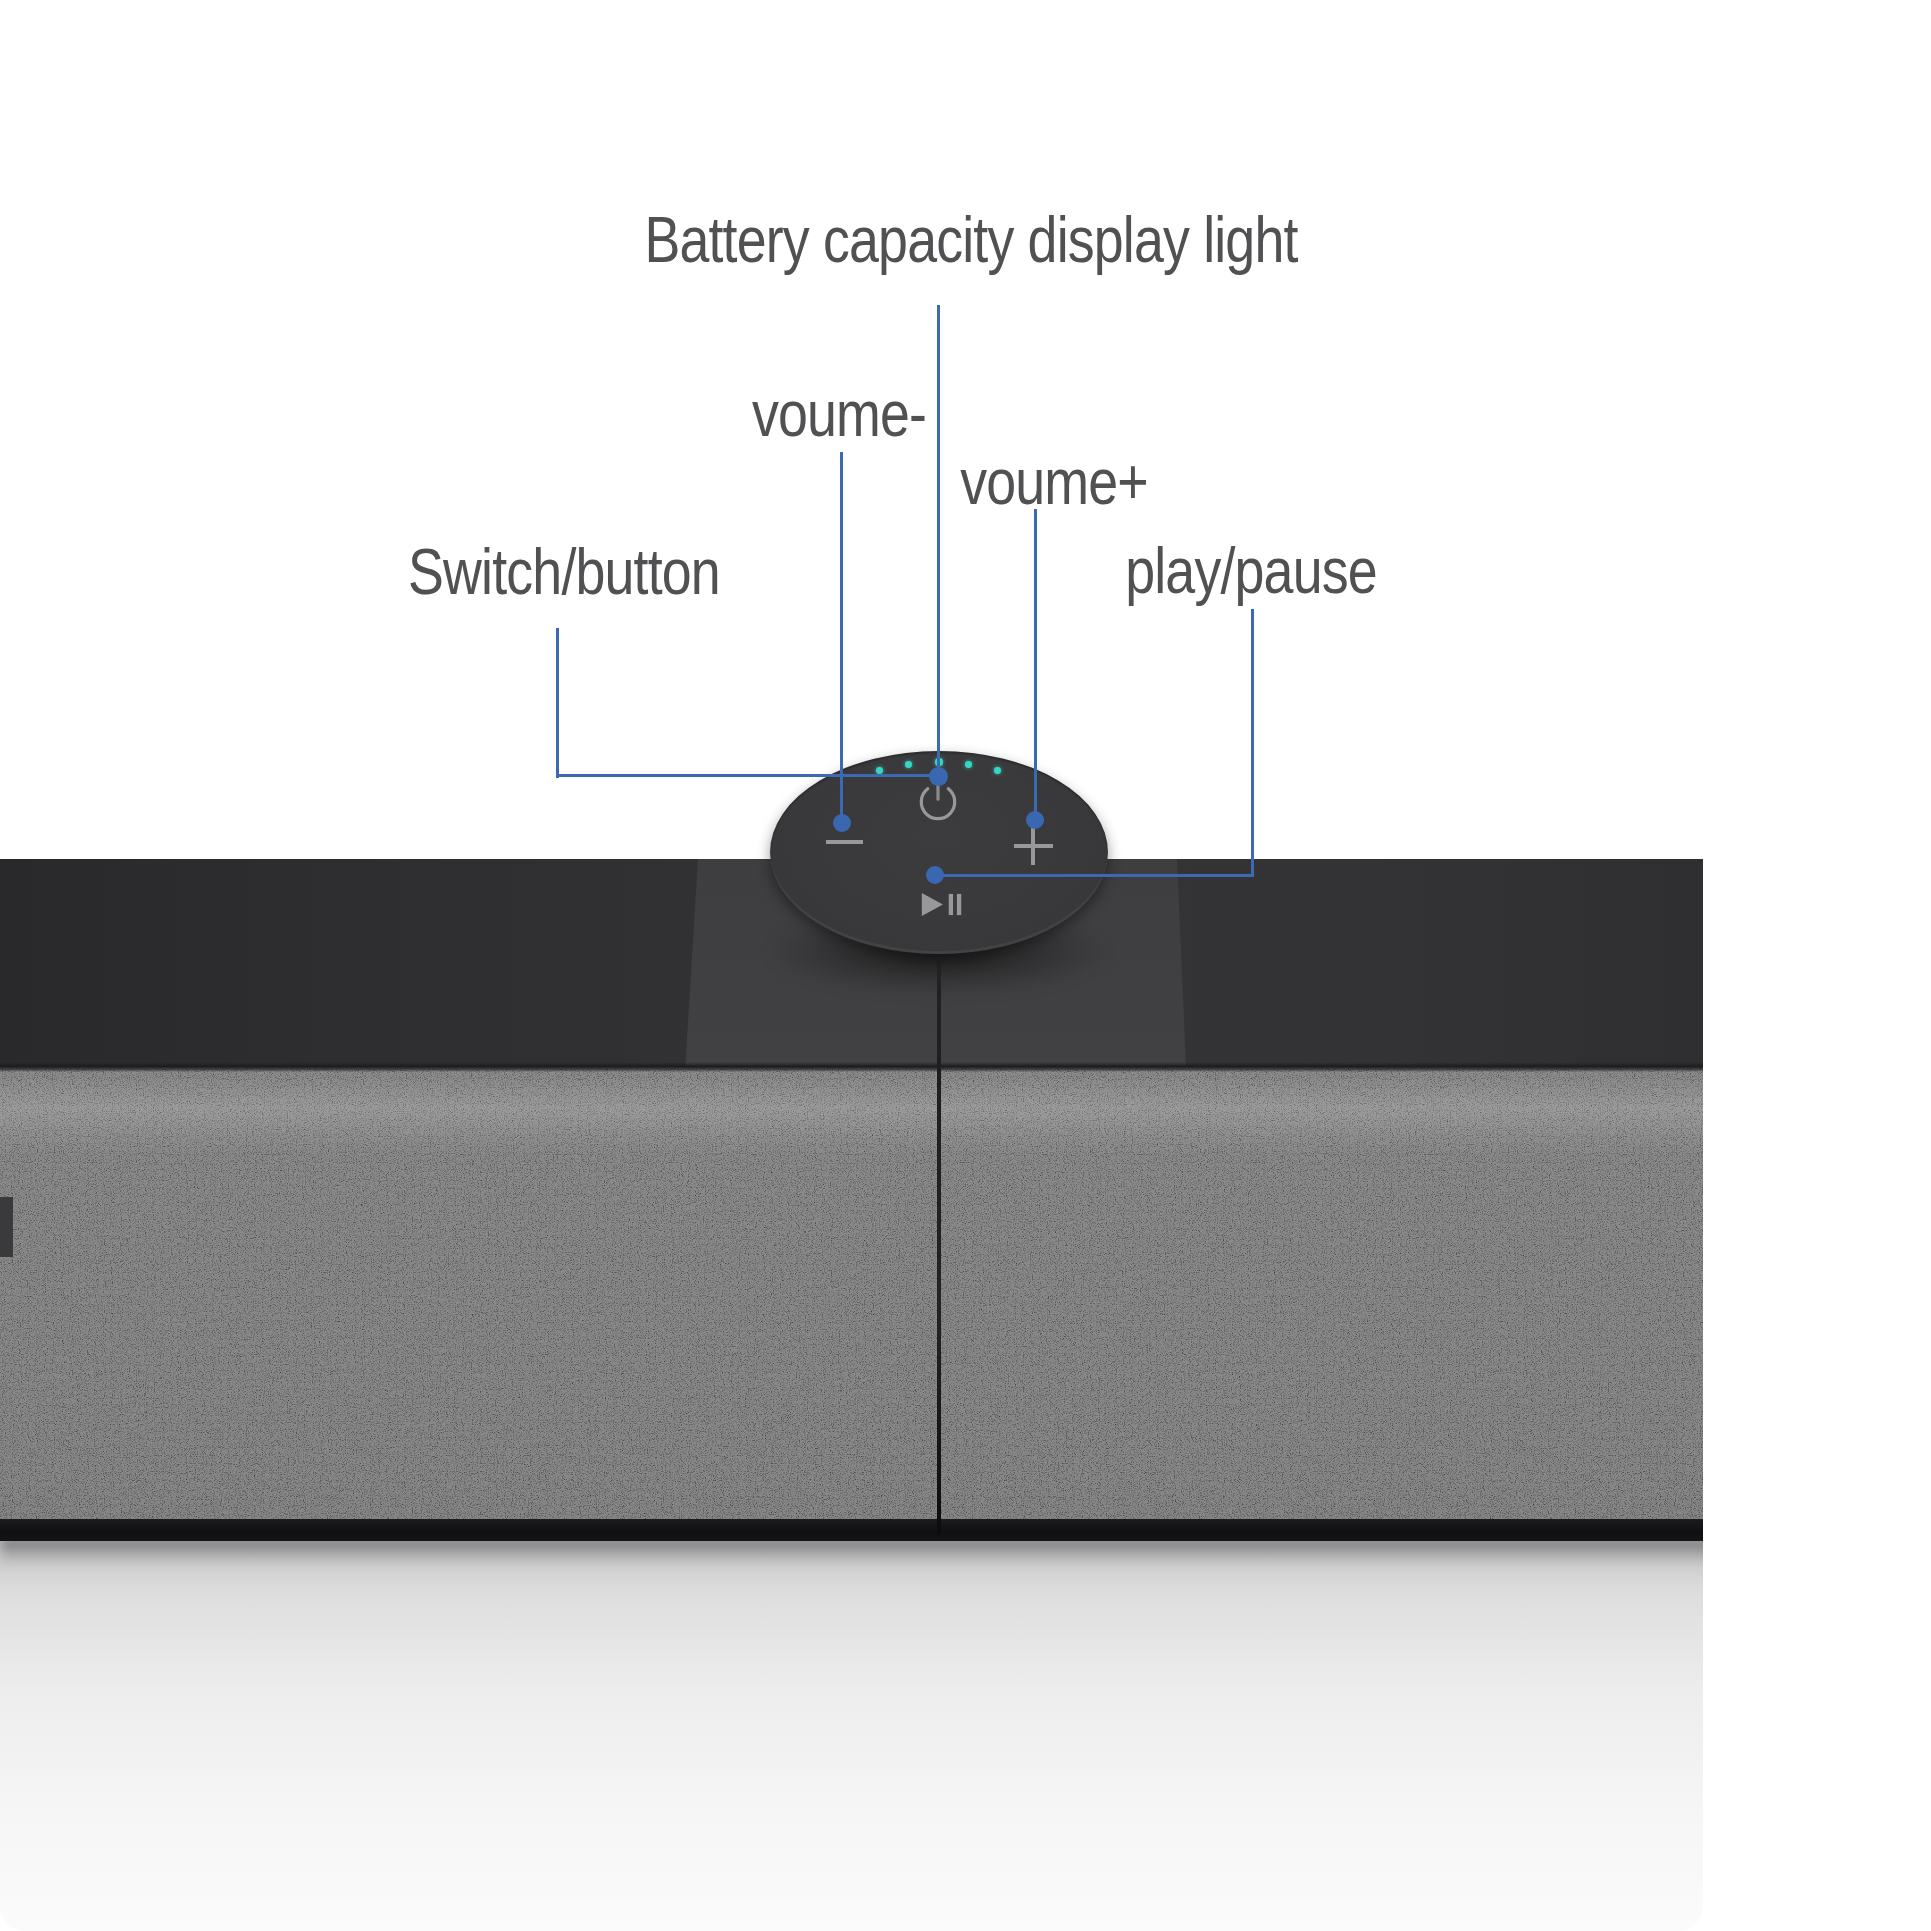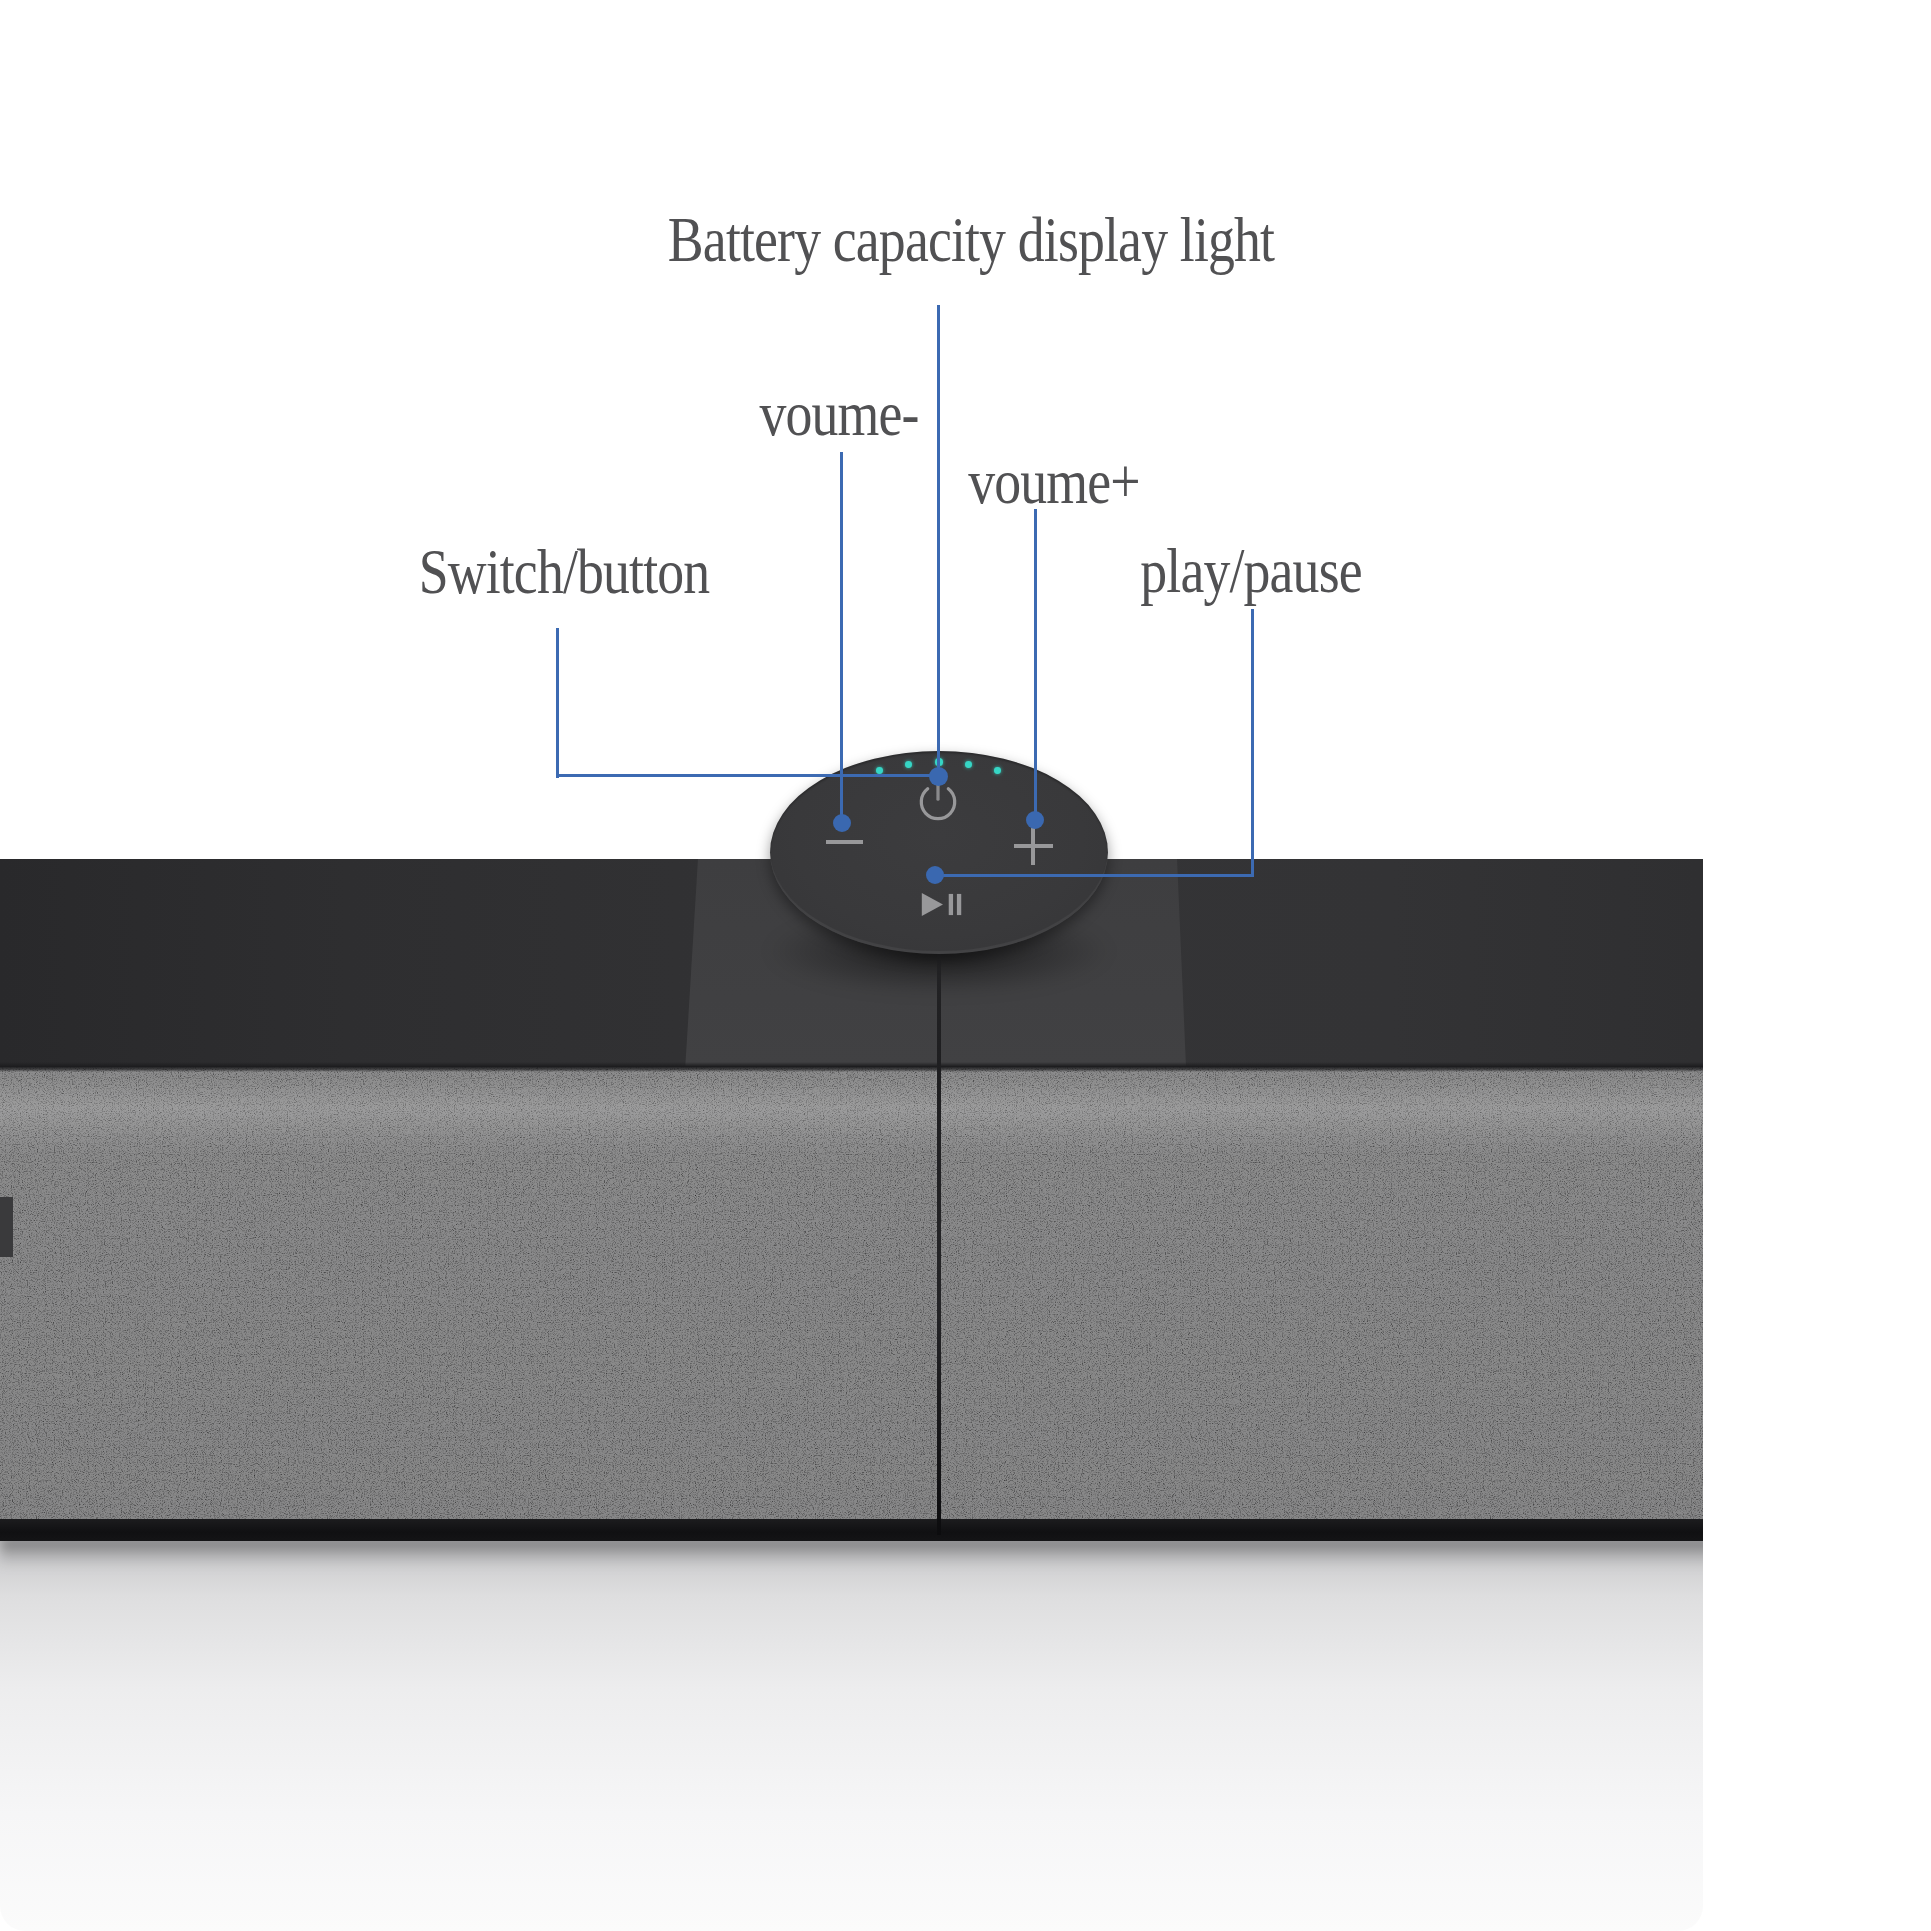--- a/index.html
+++ b/index.html
@@ -1,18 +1,18 @@
 <!DOCTYPE html>
 <html><head>
 <meta charset="utf-8">
 <style>
   html,body{margin:0;padding:0;background:#ffffff;}
   #stage{
     position:relative;width:1703px;height:1931px;overflow:hidden;
-    background:#ffffff;font-family:Liberation Serif, serif;border-radius:25px;
+    background:#ffffff;font-family:Liberation Sans, sans-serif;border-radius:25px;
   }
   
   .top-panel{
     position:absolute;left:0;top:859px;width:1931px;height:208px;
     background:linear-gradient(90deg,#29292b 0%,#2e2e30 18%,#343436 52%,#333335 72%,#2c2c2e 100%);
   }
   .panel-trapezoid{
     position:absolute;left:666px;top:859px;width:541px;height:208px;
     background:linear-gradient(180deg,#3e3e40 0%,#414143 100%);
     clip-path:polygon(32px 0,511px 0,520px 208px,19.3px 208px);

